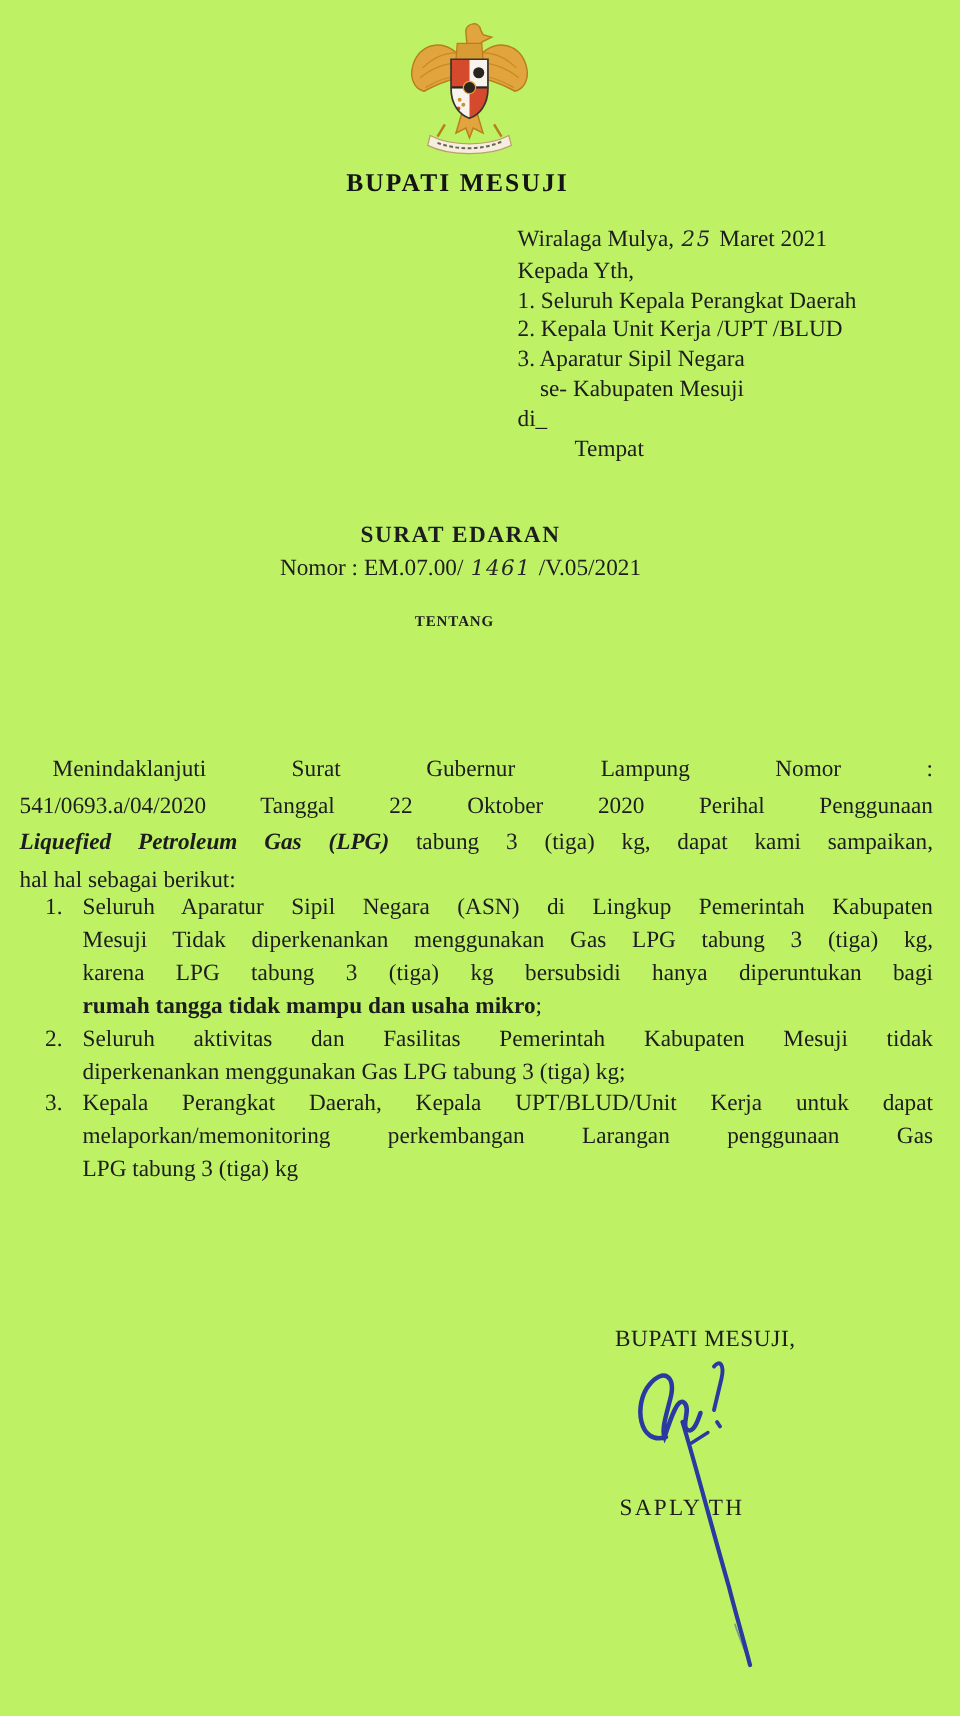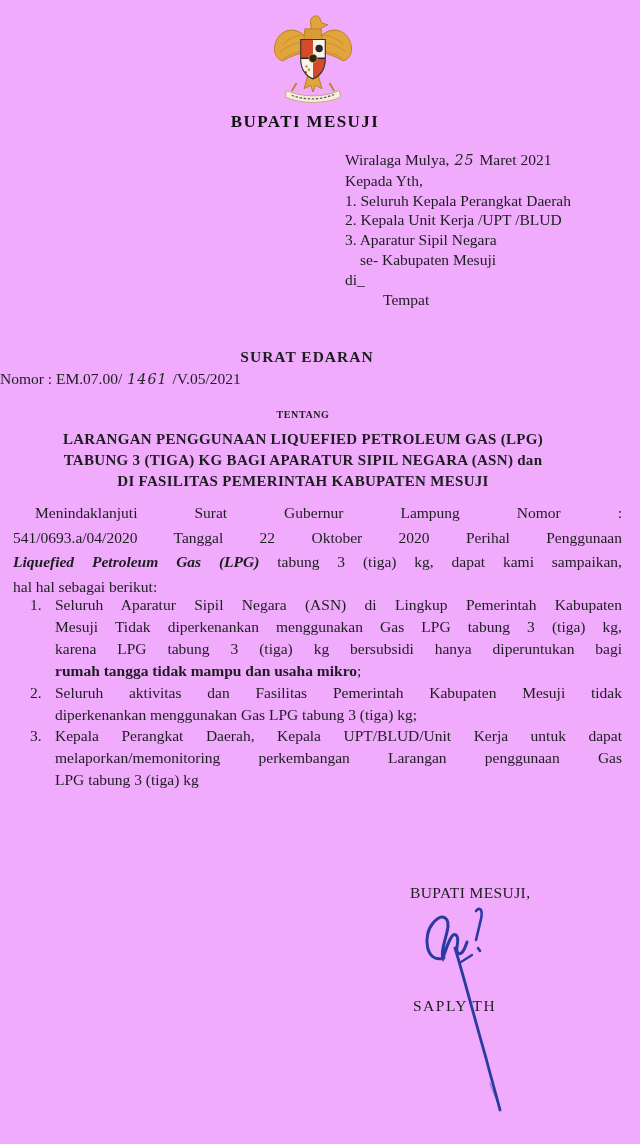--- a/index.html
+++ b/index.html
@@ -1,18 +1,18 @@
 <!DOCTYPE html>
 <html><head>
 <meta charset="utf-8">
 <style>
   html,body { margin:0; padding:0; background:#e8e8e8; }
   .page {
     position:relative; width:640px; height:1144px; margin:0 auto;
-    background:#f0abfc; overflow:hidden;
+    background:#bef264; overflow:hidden;
     font-family:"Liberation Serif","DejaVu Serif",serif;
     color:#1d1d20;
   }
   
   .emblem { position:absolute; left:272px; top:12px; width:82px; height:96px; }
   .lh-title {
     position:absolute; left:0; top:112px; width:610px; text-align:center;
     font-weight:bold; font-size:17px; letter-spacing:1.4px; color:#141416;
     white-space:nowrap;
   }
@@ -21,21 +21,21 @@
   .addr div { white-space:nowrap; }
   .addr .ind1 { padding-left:15px; }
   .addr .ind2 { padding-left:38px; }
   .hand {
     font-family:"DejaVu Serif",serif; font-style:italic;
     font-size:0.92em; letter-spacing:1px; margin:0 5px; color:#26262a;
   }
   
   .se-title { position:absolute; left:0; top:348px; width:614px; text-align:center;
     font-weight:bold; font-size:15.5px; letter-spacing:1px; white-space:nowrap; }
-  .se-nomor { position:absolute; left:0; top:370px; width:614px; 
+  .se-nomor { position:absolute; left:0; top:370px; width:614px; text-align:center;
     font-size:15.5px; white-space:nowrap; }
   .tentang { position:absolute; left:0; top:409px; width:606px; text-align:center;
     font-weight:bold; font-size:10px; letter-spacing:0.6px; white-space:nowrap; }
   .subject { position:absolute; left:0; top:429px; width:606px; text-align:center;
     font-weight:bold; font-size:15px; letter-spacing:0.3px; line-height:21px; }
   .subject div { white-space:nowrap; }
   
   .opening { position:absolute; left:13px; top:501px; width:609px;
     font-size:15.5px; line-height:24.5px; }
   .jline { text-align:justify; text-align-last:justify; }
@@ -107,25 +107,20 @@
     <div>3. Aparatur Sipil Negara</div>
     <div class="ind1">se- Kabupaten Mesuji</div>
     <div>di_</div>
     <div class="ind2">Tempat</div>
   </div>
 
   <div class="se-title">SURAT EDARAN</div>
   <div class="se-nomor"><span>Nomor : EM.07.00/</span><span class="hand">1461</span><span>/V.05/2021</span></div>
 
   <div class="tentang">TENTANG</div>
-  <div class="subject">
-    <div>LARANGAN PENGGUNAAN LIQUEFIED PETROLEUM GAS (LPG)</div>
-    <div>TABUNG 3 (TIGA) KG BAGI APARATUR SIPIL NEGARA (ASN) dan</div>
-    <div>DI FASILITAS PEMERINTAH KABUPATEN MESUJI</div>
-  </div>
 
   <div class="opening">
     <div class="jline first">Menindaklanjuti Surat Gubernur Lampung Nomor :</div>
     <div class="jline">541/0693.a/04/2020 Tanggal 22 Oktober 2020 Perihal Penggunaan</div>
     <div class="jline"><span class="bi">Liquefied Petroleum Gas (LPG)</span><span> tabung 3 (tiga) kg, dapat kami sampaikan,</span></div>
     <div class="lline">hal hal sebagai berikut:</div>
   </div>
 
   <div class="list">
     <div class="item">

